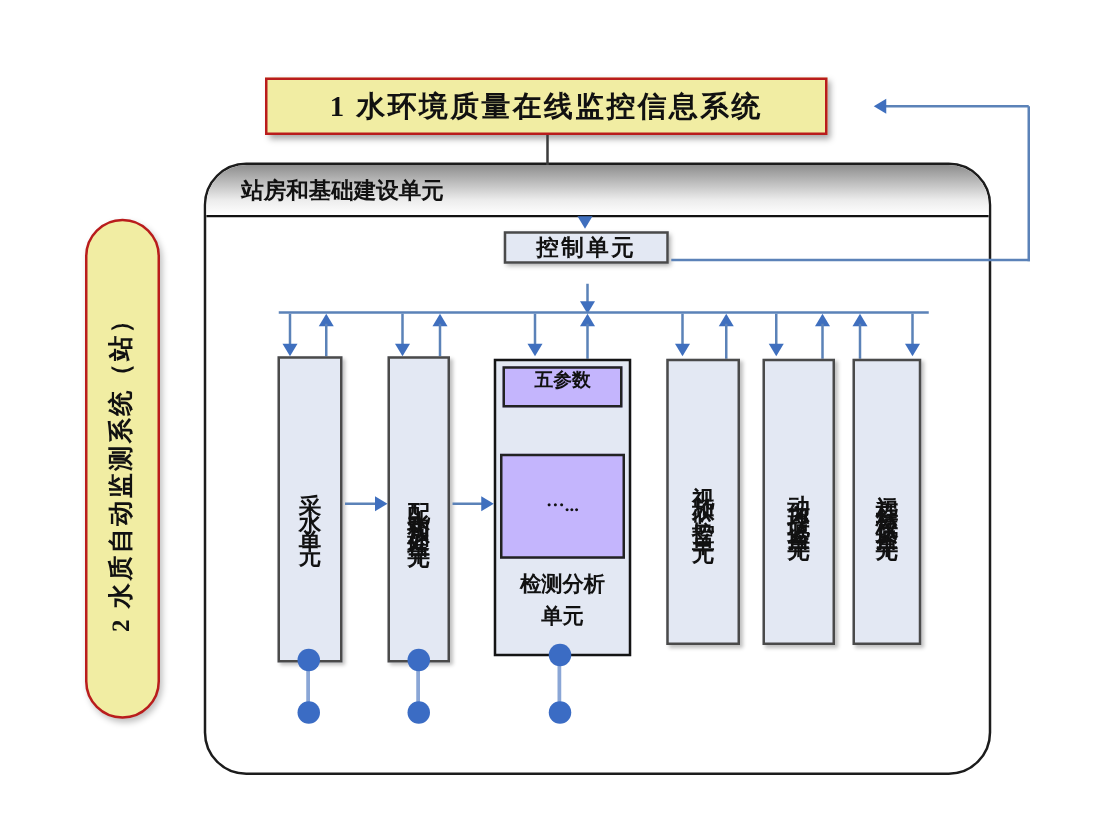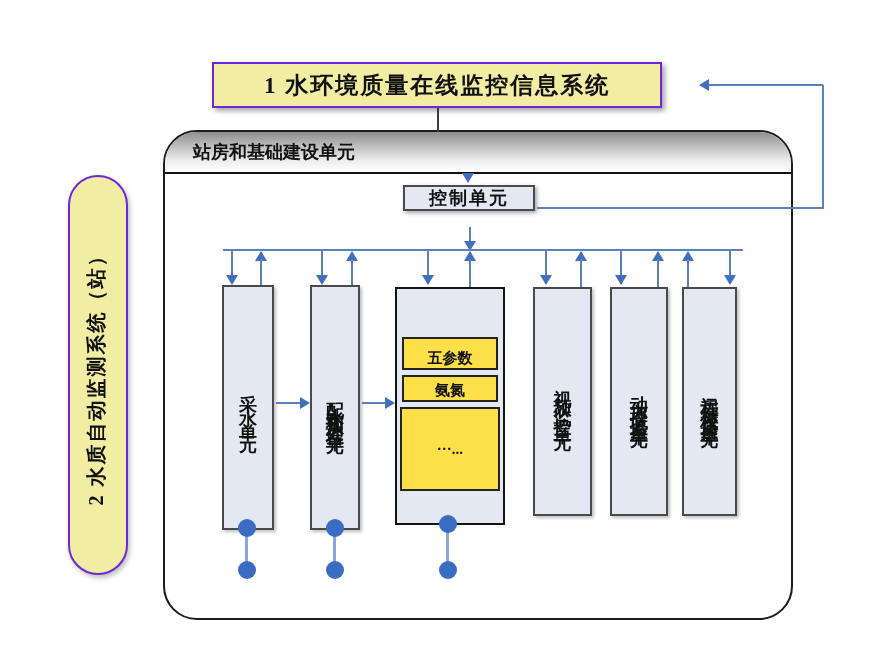--- a/index.html
+++ b/index.html
@@ -2,21 +2,21 @@
 <html><head>
 <meta charset="utf-8">
 <style>
   html,body{margin:0;padding:0;background:#ffffff;}
   #stage{
     position:relative;width:889px;height:651px;background:#ffffff;overflow:hidden;
     font-family:"Liberation Serif","DejaVu Serif",serif;font-weight:bold;color:#111;
   }
   
   .box{position:absolute;box-sizing:border-box;background:#e3e8f3;border:2px solid #4a4a4a;}
-  .yellow{background:#f1eda3;border:2px solid #6d28d9;}
+  .yellow{background:#f1eda3;border:2px solid #b91c1c;}
   .hline,.vline{position:absolute;background:#5b82b8;}
   .hline{height:2px;}
   .vline{width:2px;}
   .blk{background:#3c3c3c;}
   .arr{position:absolute;width:0;height:0;}
   .arr.down{border-left:6px solid transparent;border-right:6px solid transparent;border-top:10px solid #3f6fbe;}
   .arr.up{border-left:6px solid transparent;border-right:6px solid transparent;border-bottom:10px solid #3f6fbe;}
   .arr.left{border-top:6px solid transparent;border-bottom:6px solid transparent;border-right:10px solid #3f6fbe;}
   .arr.right{border-top:6px solid transparent;border-bottom:6px solid transparent;border-left:10px solid #3f6fbe;}
   .dot{position:absolute;width:18px;height:18px;border-radius:50%;background:#3b6cc4;}
@@ -36,22 +36,22 @@
   #control-box{left:403px;top:185px;width:132px;height:26px;display:flex;align-items:center;justify-content:center;
     font-size:18px;letter-spacing:2px;box-shadow:2px 2px 4px rgba(0,0,0,.35);}
   .col{display:flex;align-items:center;justify-content:center;box-shadow:2px 2px 3px rgba(0,0,0,.25);}
   .vtext{writing-mode:vertical-rl;text-orientation:upright;font-size:18px;}
   #col1{left:222px;top:285px;width:52px;height:245px;}
   #col2{left:310px;top:285px;width:50px;height:245px;}
   #col3{left:395px;top:287px;width:110px;height:238px;border-color:#141414;}
   #col4{left:533px;top:287px;width:59px;height:229px;}
   #col5{left:610px;top:287px;width:58px;height:229px;}
   #col6{left:682px;top:287px;width:55px;height:229px;}
-  .sub{position:absolute;box-sizing:border-box;background:#fde047;border:2px solid #222;
-    display:flex;align-items:flex-end;justify-content:center;font-size:15px;margin-top:44px;}
+  .sub{position:absolute;box-sizing:border-box;background:#c4b5fd;border:2px solid #222;
+    display:flex;align-items:flex-start;justify-content:center;font-size:15px;}
   #sub1{left:5px;top:4px;width:96px;height:33px;}
   #sub2{left:5px;top:42px;width:96px;height:27px;}
   #sub34{left:3px;top:74px;width:100px;height:84px;flex-direction:column;padding:0;}
   #sub3{width:100%;height:56px;display:flex;align-items:center;justify-content:center;border-bottom:2px solid #222;box-sizing:border-box;}
   #sub4{width:100%;height:26px;display:flex;align-items:center;justify-content:center;}
   #col3-label{position:absolute;left:0;bottom:18px;width:100%;text-align:center;font-size:17px;line-height:25px;}
   .two-line{white-space:pre-line;}
   #aux-box{left:207px;top:572px;width:193px;height:46px;display:flex;align-items:center;justify-content:center;
     font-size:18px;letter-spacing:2px;}
 </style>
@@ -122,26 +122,25 @@
     <div class="vtext" style="letter-spacing:14px;">采水单元</div>
   </div>
   <div id="col2" class="box col">
     <div class="vtext" style="letter-spacing:5px;">配水和预处理单元</div>
   </div>
 
   <div id="col3" class="box">
     <div id="sub1" class="sub">
       <span>五参数</span>
     </div>
-    <div id="sub2" class="sub">
-      <span>氨氮</span>
-    </div>
     <div id="sub34" class="sub">
       <div id="sub4">···...</div>
     </div>
+    <div id="col3-label" class="two-line">检测分析
+单元</div>
   </div>
 
   <div id="col4" class="box col">
     <div class="vtext" style="letter-spacing:9px;">视频监控单元</div>
   </div>
   <div id="col5" class="box col">
     <div class="vtext" style="letter-spacing:5px;">动力环境监控单元</div>
   </div>
   <div id="col6" class="box col">
     <div class="vtext" style="letter-spacing:5px;">远程标校质控单元</div>

